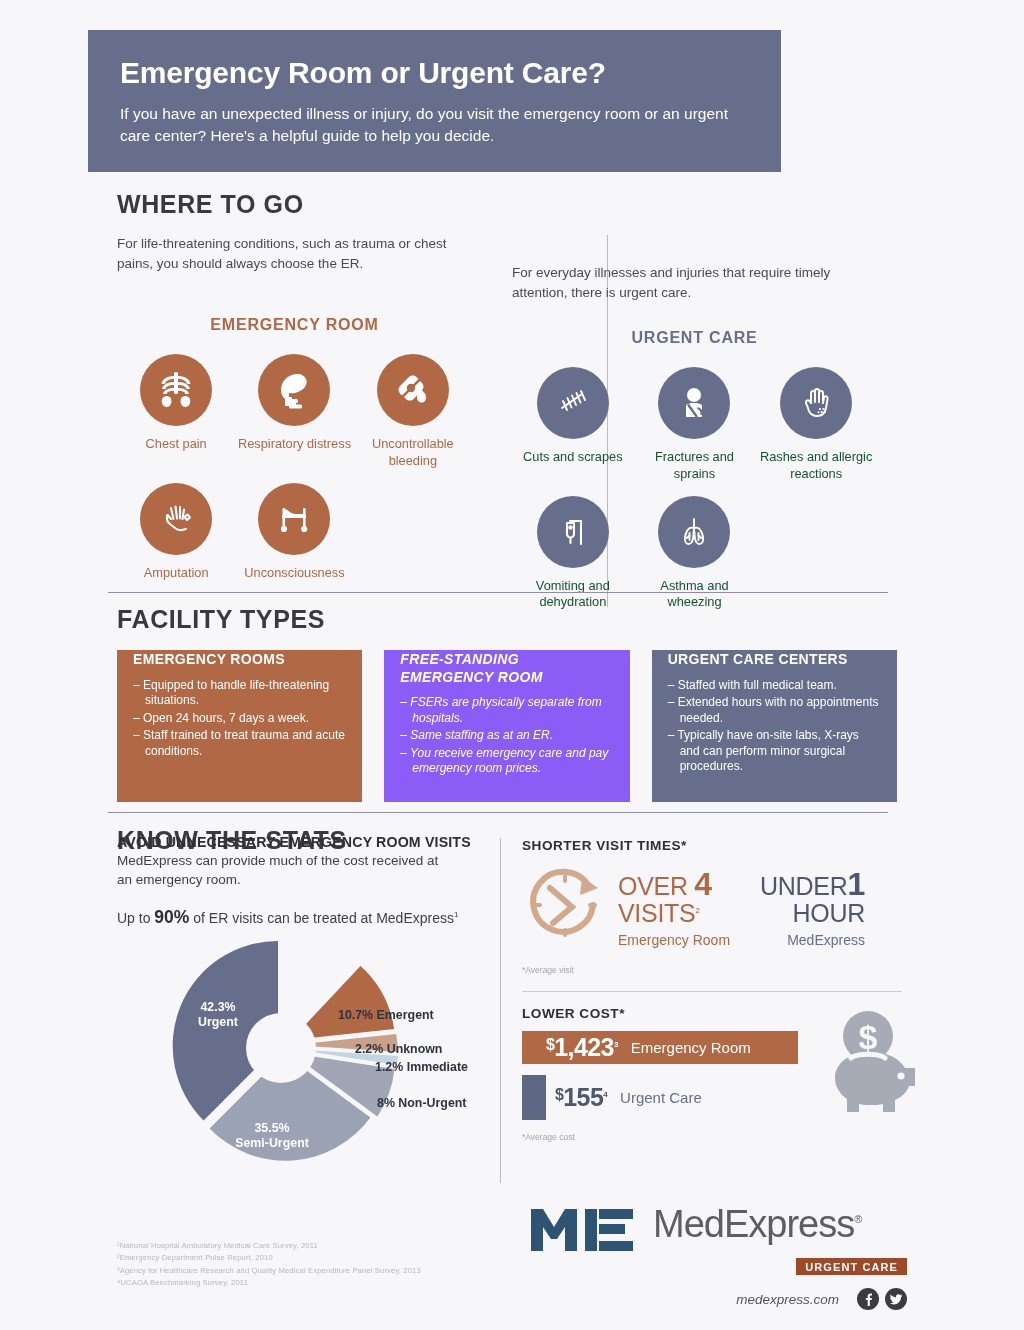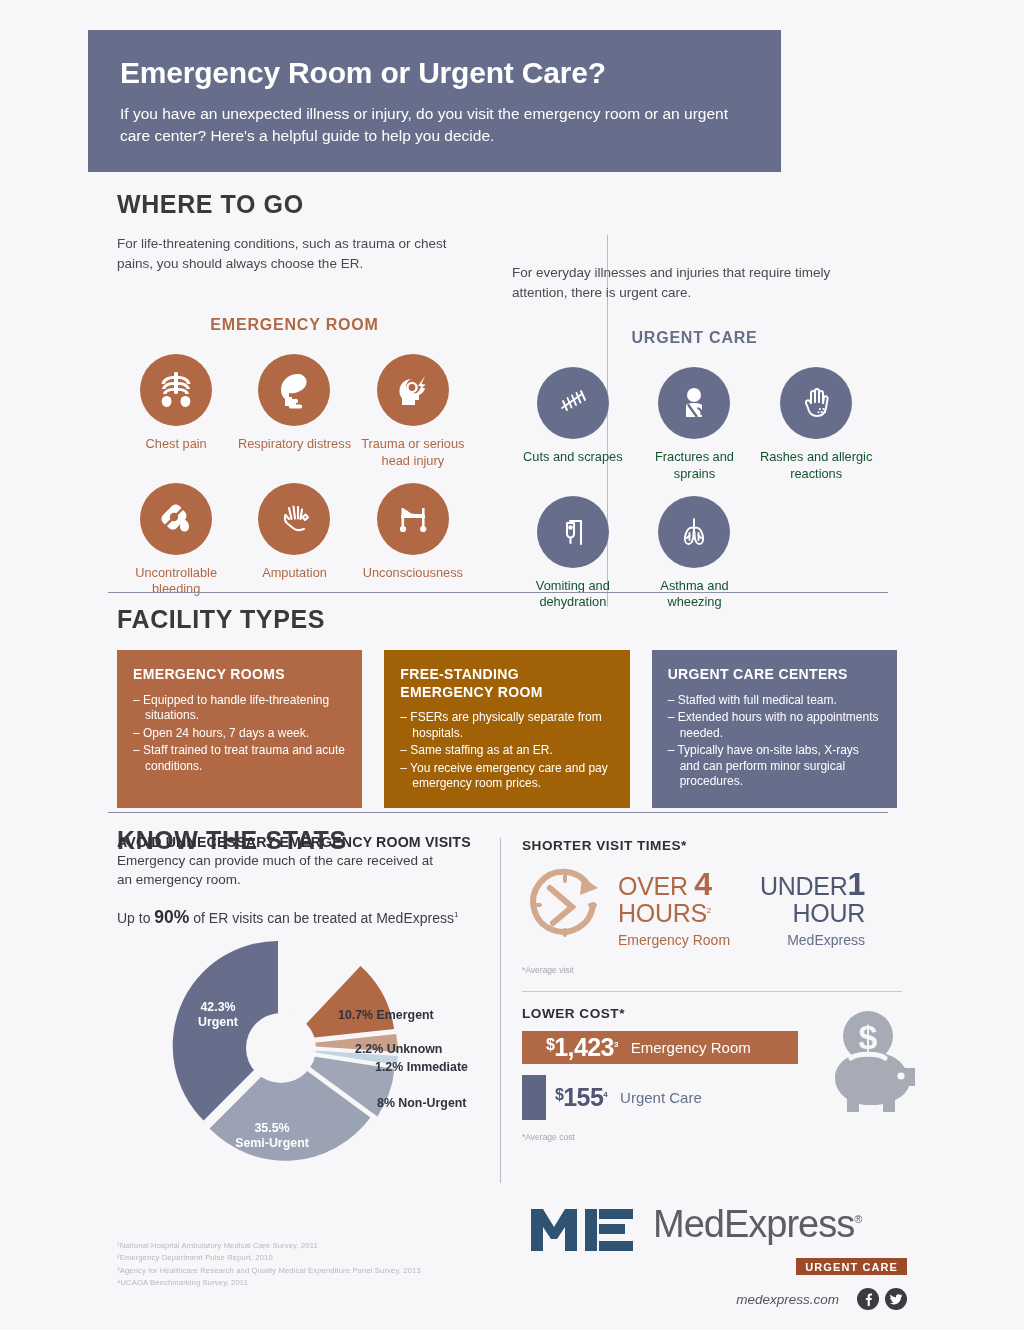--- a/index.html
+++ b/index.html
@@ -78,23 +78,23 @@
   }
   .circle.er { background: #b06845; }
   .circle.uc { background: #666e8b; }
   .icon-label { font-size: 12.8px; line-height: 1.28; }
   .icon-label.er { color: #b06845; }
   .icon-label.uc { color: #14532d; }
 
   
   #facility { position: absolute; left: 117px; top: 605px; width: 780px; }
   .cards { display: flex; gap: 22px; margin-top: 16px; }
-  .card { width: 287px; min-height: 152px; padding: 16px 16px 14px 16px; color: #fff; }
+  .card { width: 287px; min-height: 152px; padding: 1px 16px 14px 16px; color: #fff; }
   .card.er { background: #b06845; }
-  .card.fs { background: #a16207; }
+  .card.fs { background: #8b5cf6; font-style: italic; }
   .card.uc { background: #666e8b; }
   .card h3 { font-size: 14px; font-weight: bold; letter-spacing: 0.35px; line-height: 1.25; }
   .card ul { list-style: none; margin-top: 9px; }
   .card li {
     font-size: 12px; line-height: 1.3; margin-bottom: 2px;
     padding-left: 12px; text-indent: -12px;
   }
 
   
   #stats { position: absolute; left: 117px; top: 826px; width: 790px; }
@@ -215,32 +215,20 @@
                 <g fill="#fff">
                   <path d="M26 6 C16 6 9 13 9 22 C9 26 10.5 29 13 31 L13 38 L24 38 L24 33 L20 33 L20 29 L17 29 L17 25 C17 25 22 26 26 24 C33 21 36 16 34 11 C32.5 8 30 6 26 6 Z"></path>
                   <rect x="17" y="31" width="9" height="4" rx="1.6"></rect>
                   <rect x="17" y="36.5" width="13" height="4" rx="1.6"></rect>
                 </g>
               </svg>
             </div>
             <div class="icon-label er">Respiratory distress</div>
           </div>
 
-          <div class="icon-cell">
-            <div class="circle er">
-              <svg width="44" height="44" viewBox="0 0 44 44">
-                <g fill="#fff">
-                  <path d="M21 11 C13 11 8 17 8.5 24 C8.8 28 11 30 11 30 L11 37 L24 37 L24 32 L28 32 L28 27 C31 26 33.5 23 34 20 L30 20 C29 24 25 26 21 25 C16.5 24 14 20 15.5 16 C16.8 12.8 19 11.2 21 11 Z"></path>
-                  <path d="M34 8 L27 18 L30.5 18.5 L26 25 L34.5 16.5 L30.5 16 Z"></path>
-                  <circle cx="21" cy="19.5" r="4.6" fill="none" stroke="#fff" stroke-width="2.4"></circle>
-                </g>
-              </svg>
-            </div>
-            <div class="icon-label er">Trauma or serious head injury</div>
-          </div>
 
           <div class="icon-cell">
             <div class="circle er">
               <svg width="44" height="44" viewBox="0 0 44 44">
                 <g fill="#fff">
                   <path d="M9 18 L18 9 C20 7 23.5 7 25.5 9 L27.5 11 L11 27.5 L9 25.5 C7 23.5 7 20 9 18 Z"></path>
                   <path d="M29 13 L31 15 C33 17 33 20.5 31 22.5 L22.5 31 C20.5 33 17 33 15 31 L13 29 Z"></path>
                   <circle cx="20" cy="20" r="4.2" fill="#b06845"></circle>
                   <path d="M29 22 C29 22 26 26 26 29.5 C26 32.5 28 34.5 30.5 34.5 C33 34.5 35 32.5 35 29.5 C35 26 32 22 29 22 Z" fill="#fff"></path>
                 </g>
@@ -412,21 +400,21 @@
   </div>
 
   <div class="hrule" style="left:108px; top:812px; width:780px;"></div>
 
   <div id="stats">
     <div class="sec-title">KNOW THE STATS</div>
     <div class="stats-vdiv"></div>
 
     <div class="stats-left">
       <div class="stats-sub-bold">AVOID UNNECESSARY EMERGENCY ROOM VISITS</div>
-      <div class="stats-body" style="width:330px;">Emergency can provide much of the care received at an emergency room.</div>
+      <div class="stats-body" style="width:330px;">MedExpress can provide much of the cost received at an emergency room.</div>
       <div class="stats-90"><span>Up to </span><b>90%</b><span> of ER visits can be treated at MedExpress</span><span class="sup">1</span></div>
 
       <div class="pie-wrap">
         <svg width="378" height="225" viewBox="0 0 378 225">
 
           <path d="M 167 112 L 167 7 A 105 105 0 0 0 92.6 186.4 Z" transform="translate(-6,-2)" fill="#666e8b"></path>
 
           <path d="M 167 112 L 92.6 186.4 A 105 105 0 0 0 253.4 175.4 Z" transform="translate(0,6)" fill="#9ba2b4"></path>
 
           <path d="M 167 112 L 253.4 175.4 A 105 105 0 0 0 270.5 128.0 Z" transform="translate(7,5)" fill="#a0a6b5"></path>
@@ -470,21 +458,21 @@
               <path d="M43 67 L43 72"></path>
               <path d="M13 42 L18 42"></path>
               <path d="M68 42 L73 42"></path>
             </g>
             <path d="M60 14 L76 25 L58 32 Z" fill="#d2a98c"></path>
           </svg>
         </div>
 
         <div class="visit-er">
           <div class="l1"><span>OVER</span> <b>4</b></div>
-          <div class="l2"><span>HOURS</span><span class="sup">2</span></div>
+          <div class="l2"><span>VISITS</span><span class="sup">2</span></div>
           <div class="cap">Emergency Room</div>
         </div>
 
         <div class="visit-uc">
           <div class="l1"><span>UNDER</span><b>1</b></div>
           <div class="l2">HOUR</div>
           <div class="cap">MedExpress</div>
         </div>
       </div>
 

